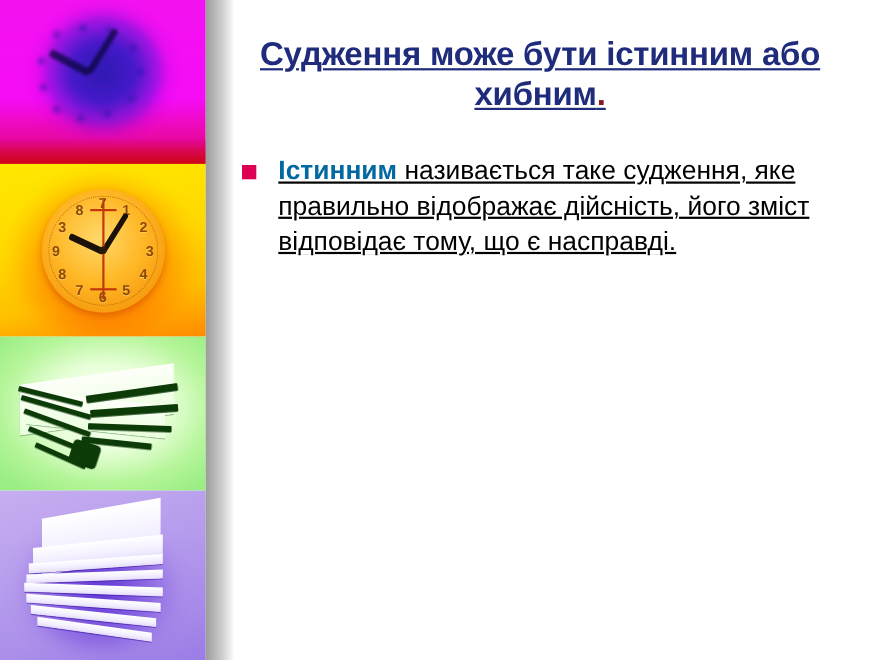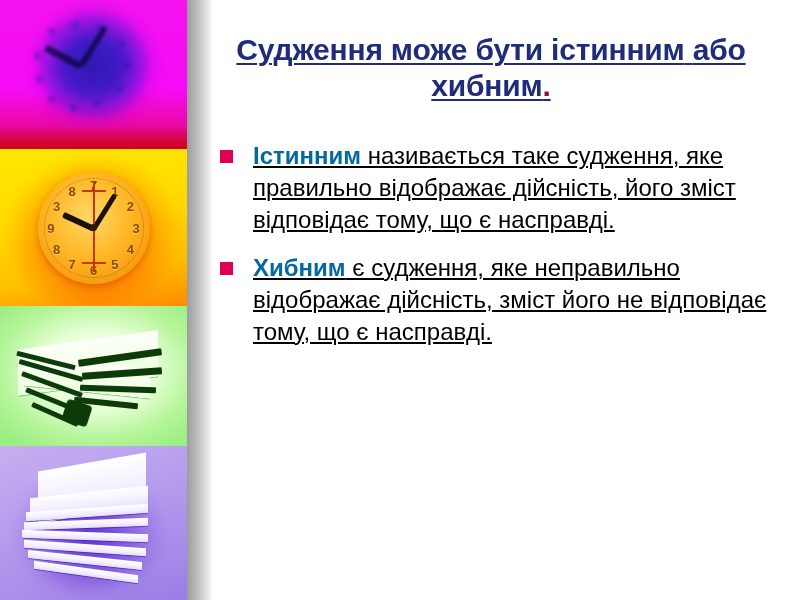--- a/index.html
+++ b/index.html
@@ -335,22 +335,18 @@
       <span>або хибним</span><span class="title-dot">.</span>
     </div>
 
     <div id="bullet-list">
 
       <div class="bullet-item">
         <span class="bullet-marker"></span>
         <span class="bullet-text"><span class="kw">Істинним</span><span> називається таке судження, яке правильно відображає дійсність, його зміст відповідає тому, що є насправді. </span></span>
       </div>
 
-      <div class="bullet-item">
-        <span class="bullet-marker"></span>
-        <span class="bullet-text"><span class="kw">Хибним</span><span> є судження, яке неправильно відображає дійсність, зміст його не відповідає тому, що є насправді.</span></span>
-      </div>
 
     </div>
 
   </div>
 
 </div>
 
 </body></html>

